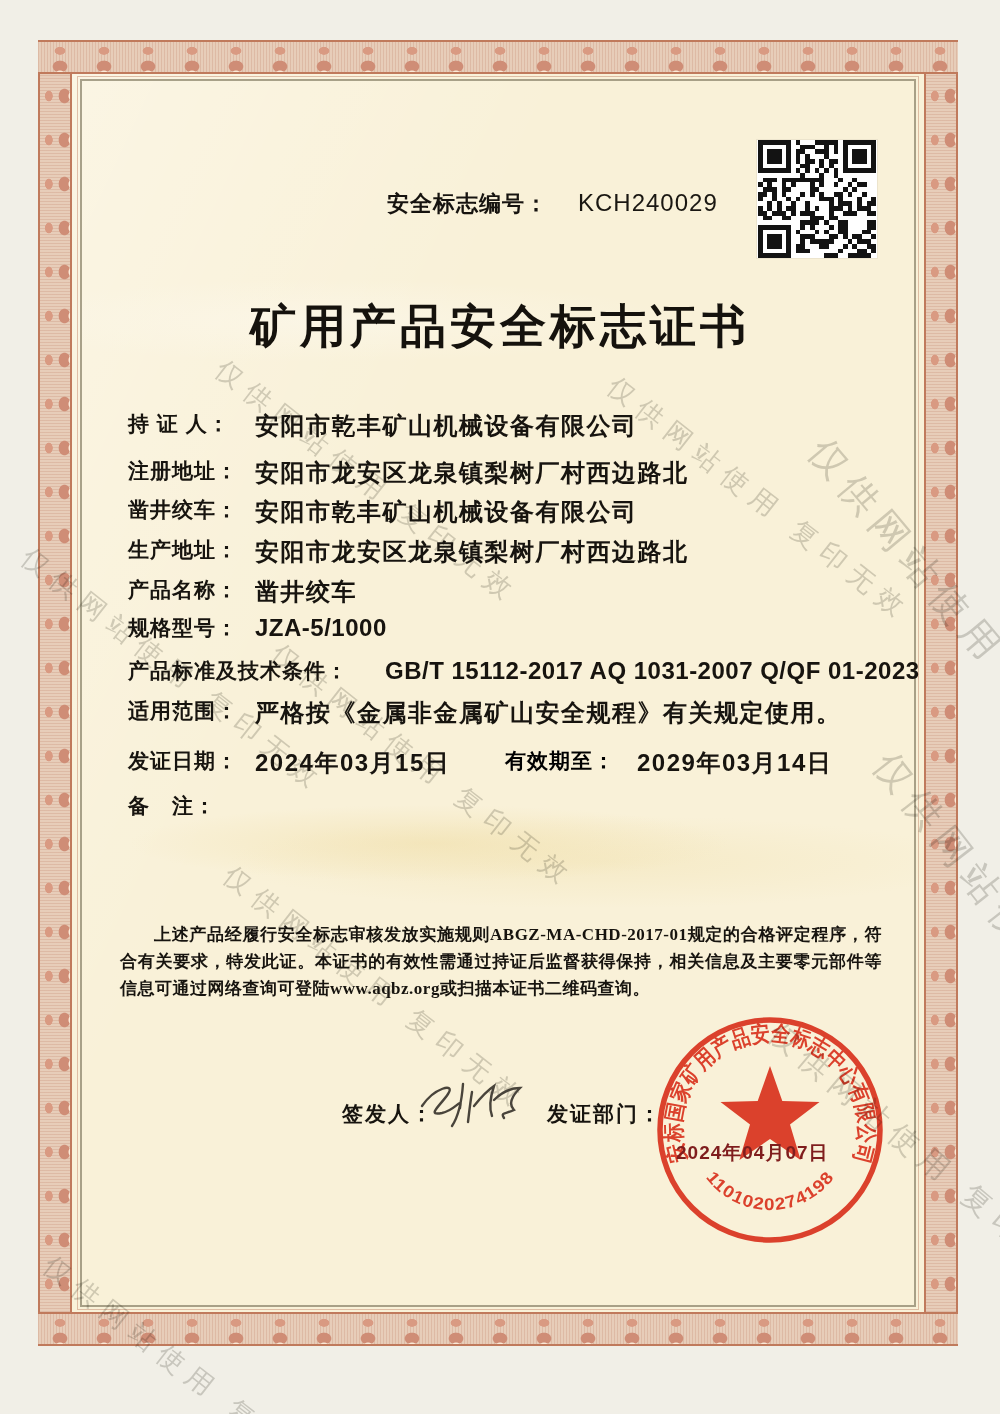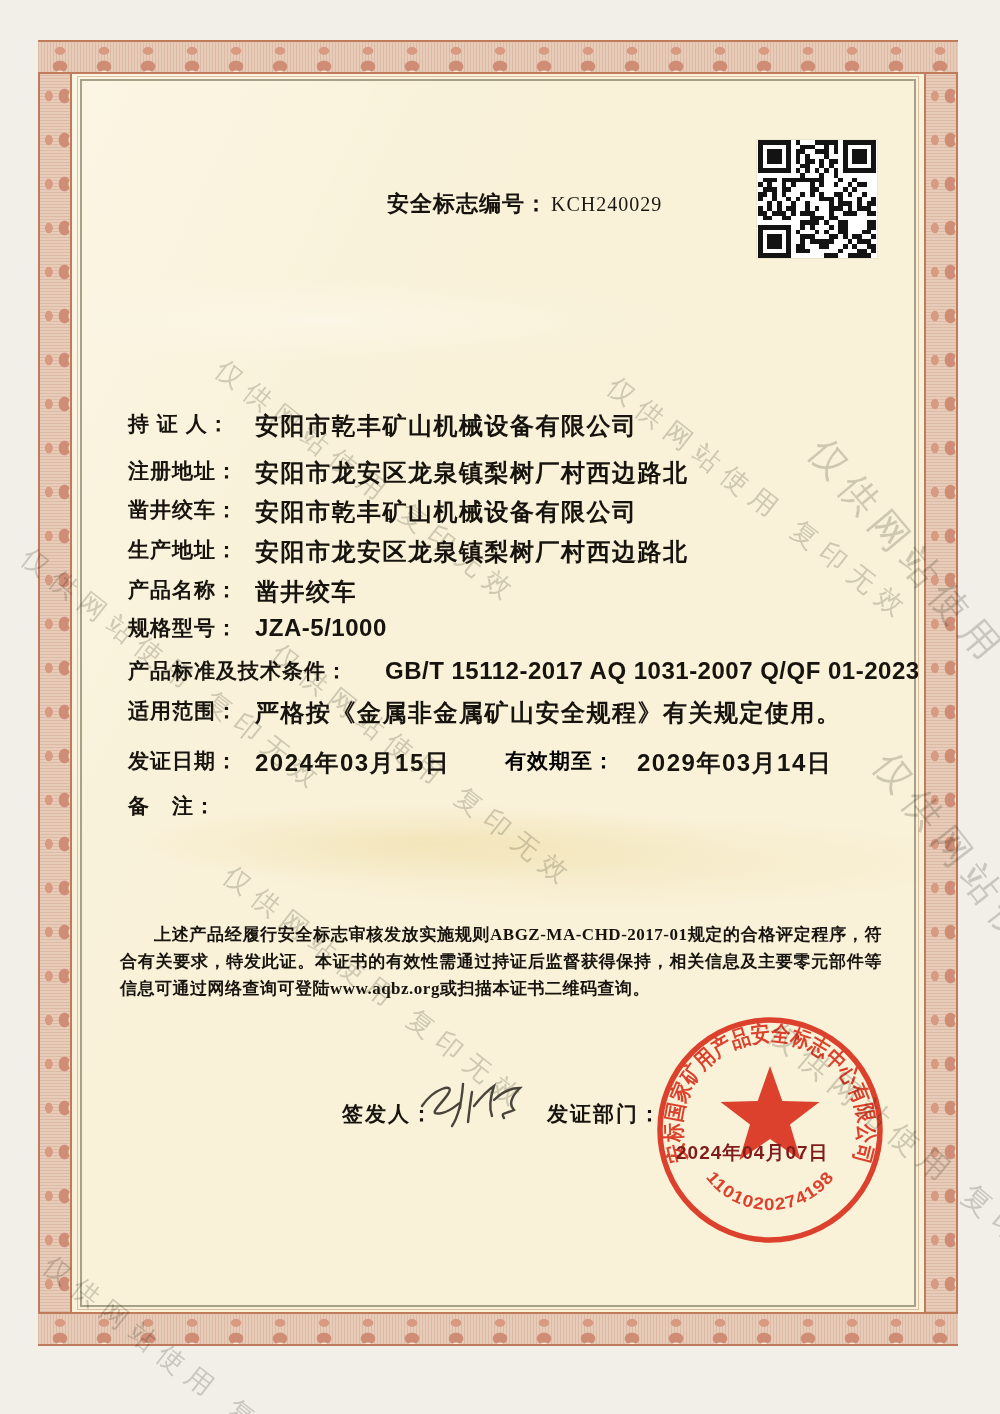--- a/index.html
+++ b/index.html
@@ -34,23 +34,23 @@
   .band.bottom{left:38px;top:1312px;width:920px;height:34px;}
   .band.left{left:38px;top:74px;width:34px;height:1238px;}
   .band.right{left:924px;top:74px;width:34px;height:1238px;}
   .inner-line{position:absolute;left:80px;top:79px;width:836px;height:1228px;border:2px solid rgba(148,140,115,.8);outline:1px solid rgba(196,138,110,.5);outline-offset:2px;box-sizing:border-box;}
 
   
   .wm{position:absolute;white-space:nowrap;color:rgba(122,120,112,.32);letter-spacing:9px;font-weight:400;mix-blend-mode:multiply;transform-origin:left top;pointer-events:none;}
 
   
   .ka-logo{position:absolute;left:126px;top:154px;width:148px;height:88px;}
-  .sn-line{position:absolute;left:387px;top:189px;display:flex;align-items:baseline;gap:3px;}
+  .sn-line{position:absolute;left:387px;top:189px;display:flex;align-items:baseline;gap:30px;}
   .sn-label{font-size:22px;font-weight:700;color:#16130f;letter-spacing:1px;}
-  .sn-value{font-family:Liberation Serif, serif;font-size:20px;color:#1a1712;letter-spacing:1px;}
+  .sn-value{font-family:Liberation Sans, sans-serif;font-size:24px;color:#1a1712;letter-spacing:1px;}
   .qr-box{position:absolute;left:757px;top:140px;width:120px;height:118px;background:#fff;padding:0;box-shadow:0 0 0 1px rgba(0,0,0,.05);}
   .qr-box svg{width:100%;height:100%;display:block;}
   .title{position:absolute;left:0;top:296px;width:100%;text-align:center;font-family:"Liberation Serif",serif;font-weight:900;font-size:46px;color:#15120d;letter-spacing:4px;}
 
   
   .row{position:absolute;left:128px;height:26px;}
   .lab{position:absolute;left:0;top:0;font-size:21px;font-weight:700;color:#17140f;white-space:nowrap;letter-spacing:1px;}
   .val{position:absolute;top:0;font-size:24px;font-weight:700;color:#17140f;white-space:nowrap;letter-spacing:1.5px;}
   .val.latin{font-family:"Liberation Sans",sans-serif;letter-spacing:0.5px;text-align:right;}
   .r1{top:410px}.r2{top:457px}.r3{top:496px}.r4{top:536px}.r5{top:576px}.r6{top:614px}
@@ -316,20 +316,21 @@
         <rect x="2" y="2" width="3" height="3" fill="#131313"></rect>
         <rect x="18" y="0" width="7" height="7" fill="#131313"></rect>
         <rect x="19" y="1" width="5" height="5" fill="#ffffff"></rect>
         <rect x="20" y="2" width="3" height="3" fill="#131313"></rect>
         <rect x="0" y="18" width="7" height="7" fill="#131313"></rect>
         <rect x="1" y="19" width="5" height="5" fill="#ffffff"></rect>
         <rect x="2" y="20" width="3" height="3" fill="#131313"></rect>
       </svg>
   </div>
 
+  <div class="title">矿用产品安全标志证书</div>
 
   <div class="row r1">
     <span class="lab">持 证 人：</span>
     <span class="val vx">安阳市乾丰矿山机械设备有限公司</span>
   </div>
   <div class="row r2">
     <span class="lab">注册地址：</span>
     <span class="val vx">安阳市龙安区龙泉镇梨树厂村西边路北</span>
   </div>
   <div class="row r3">

